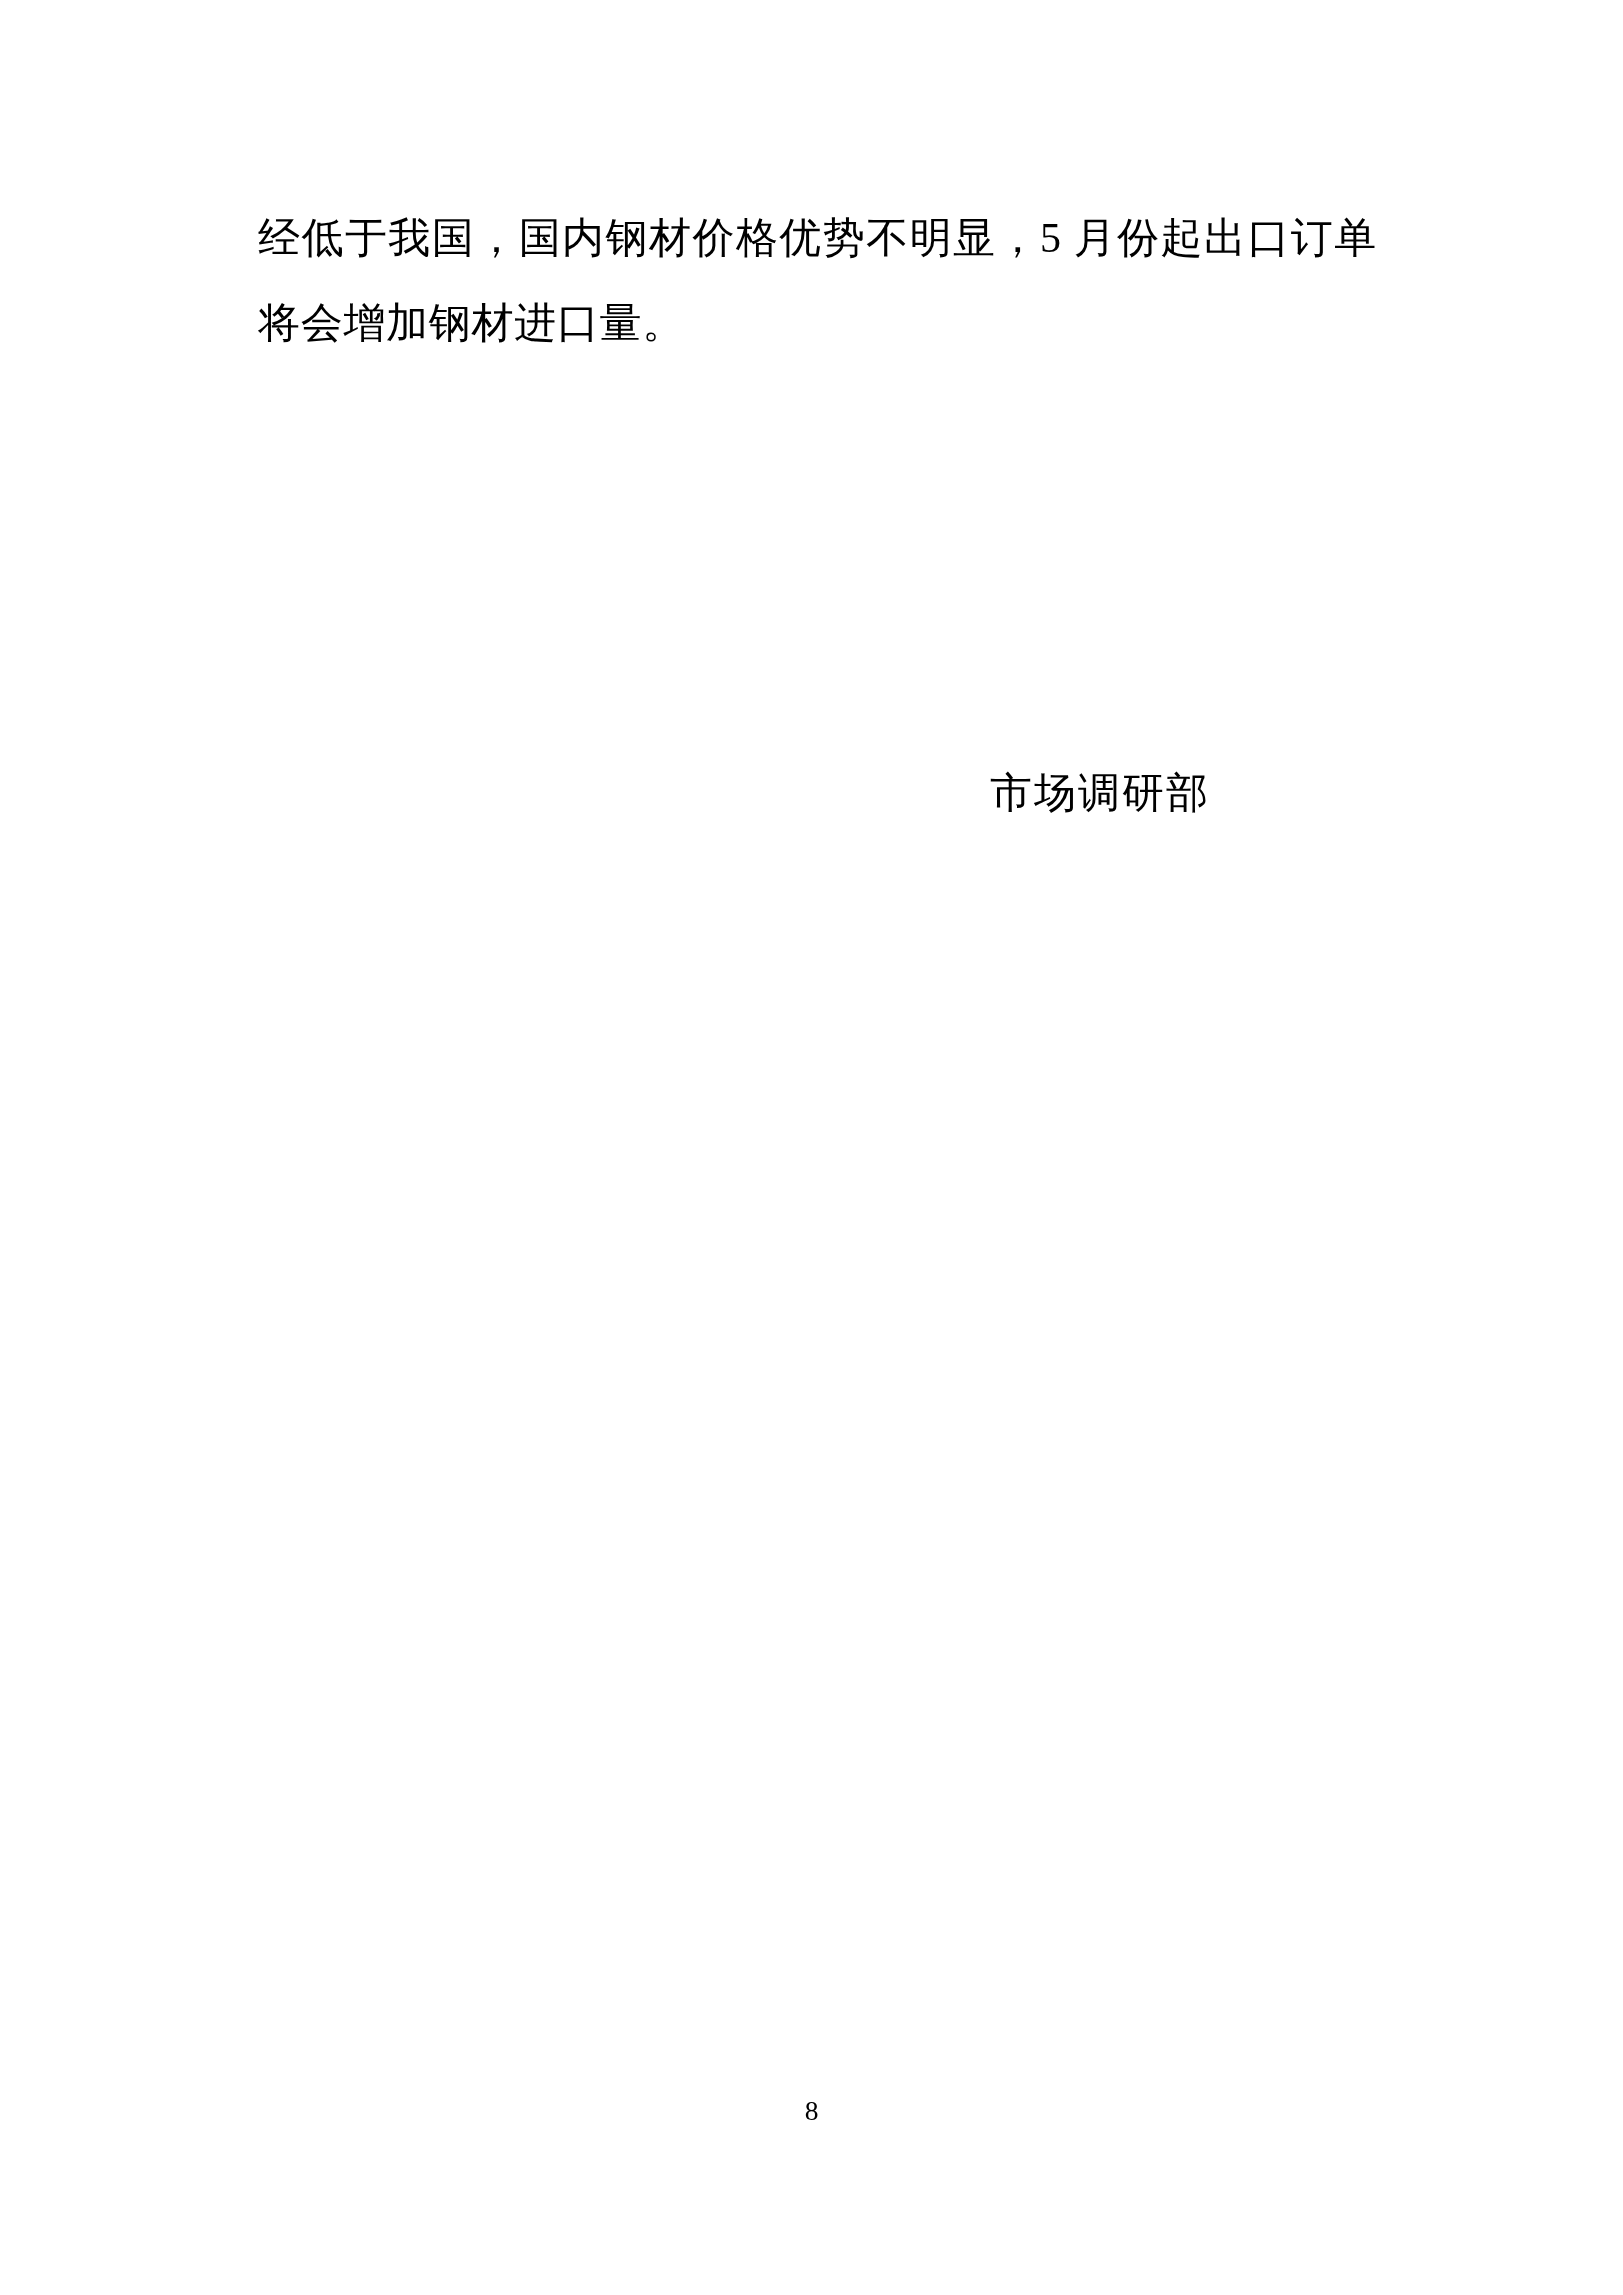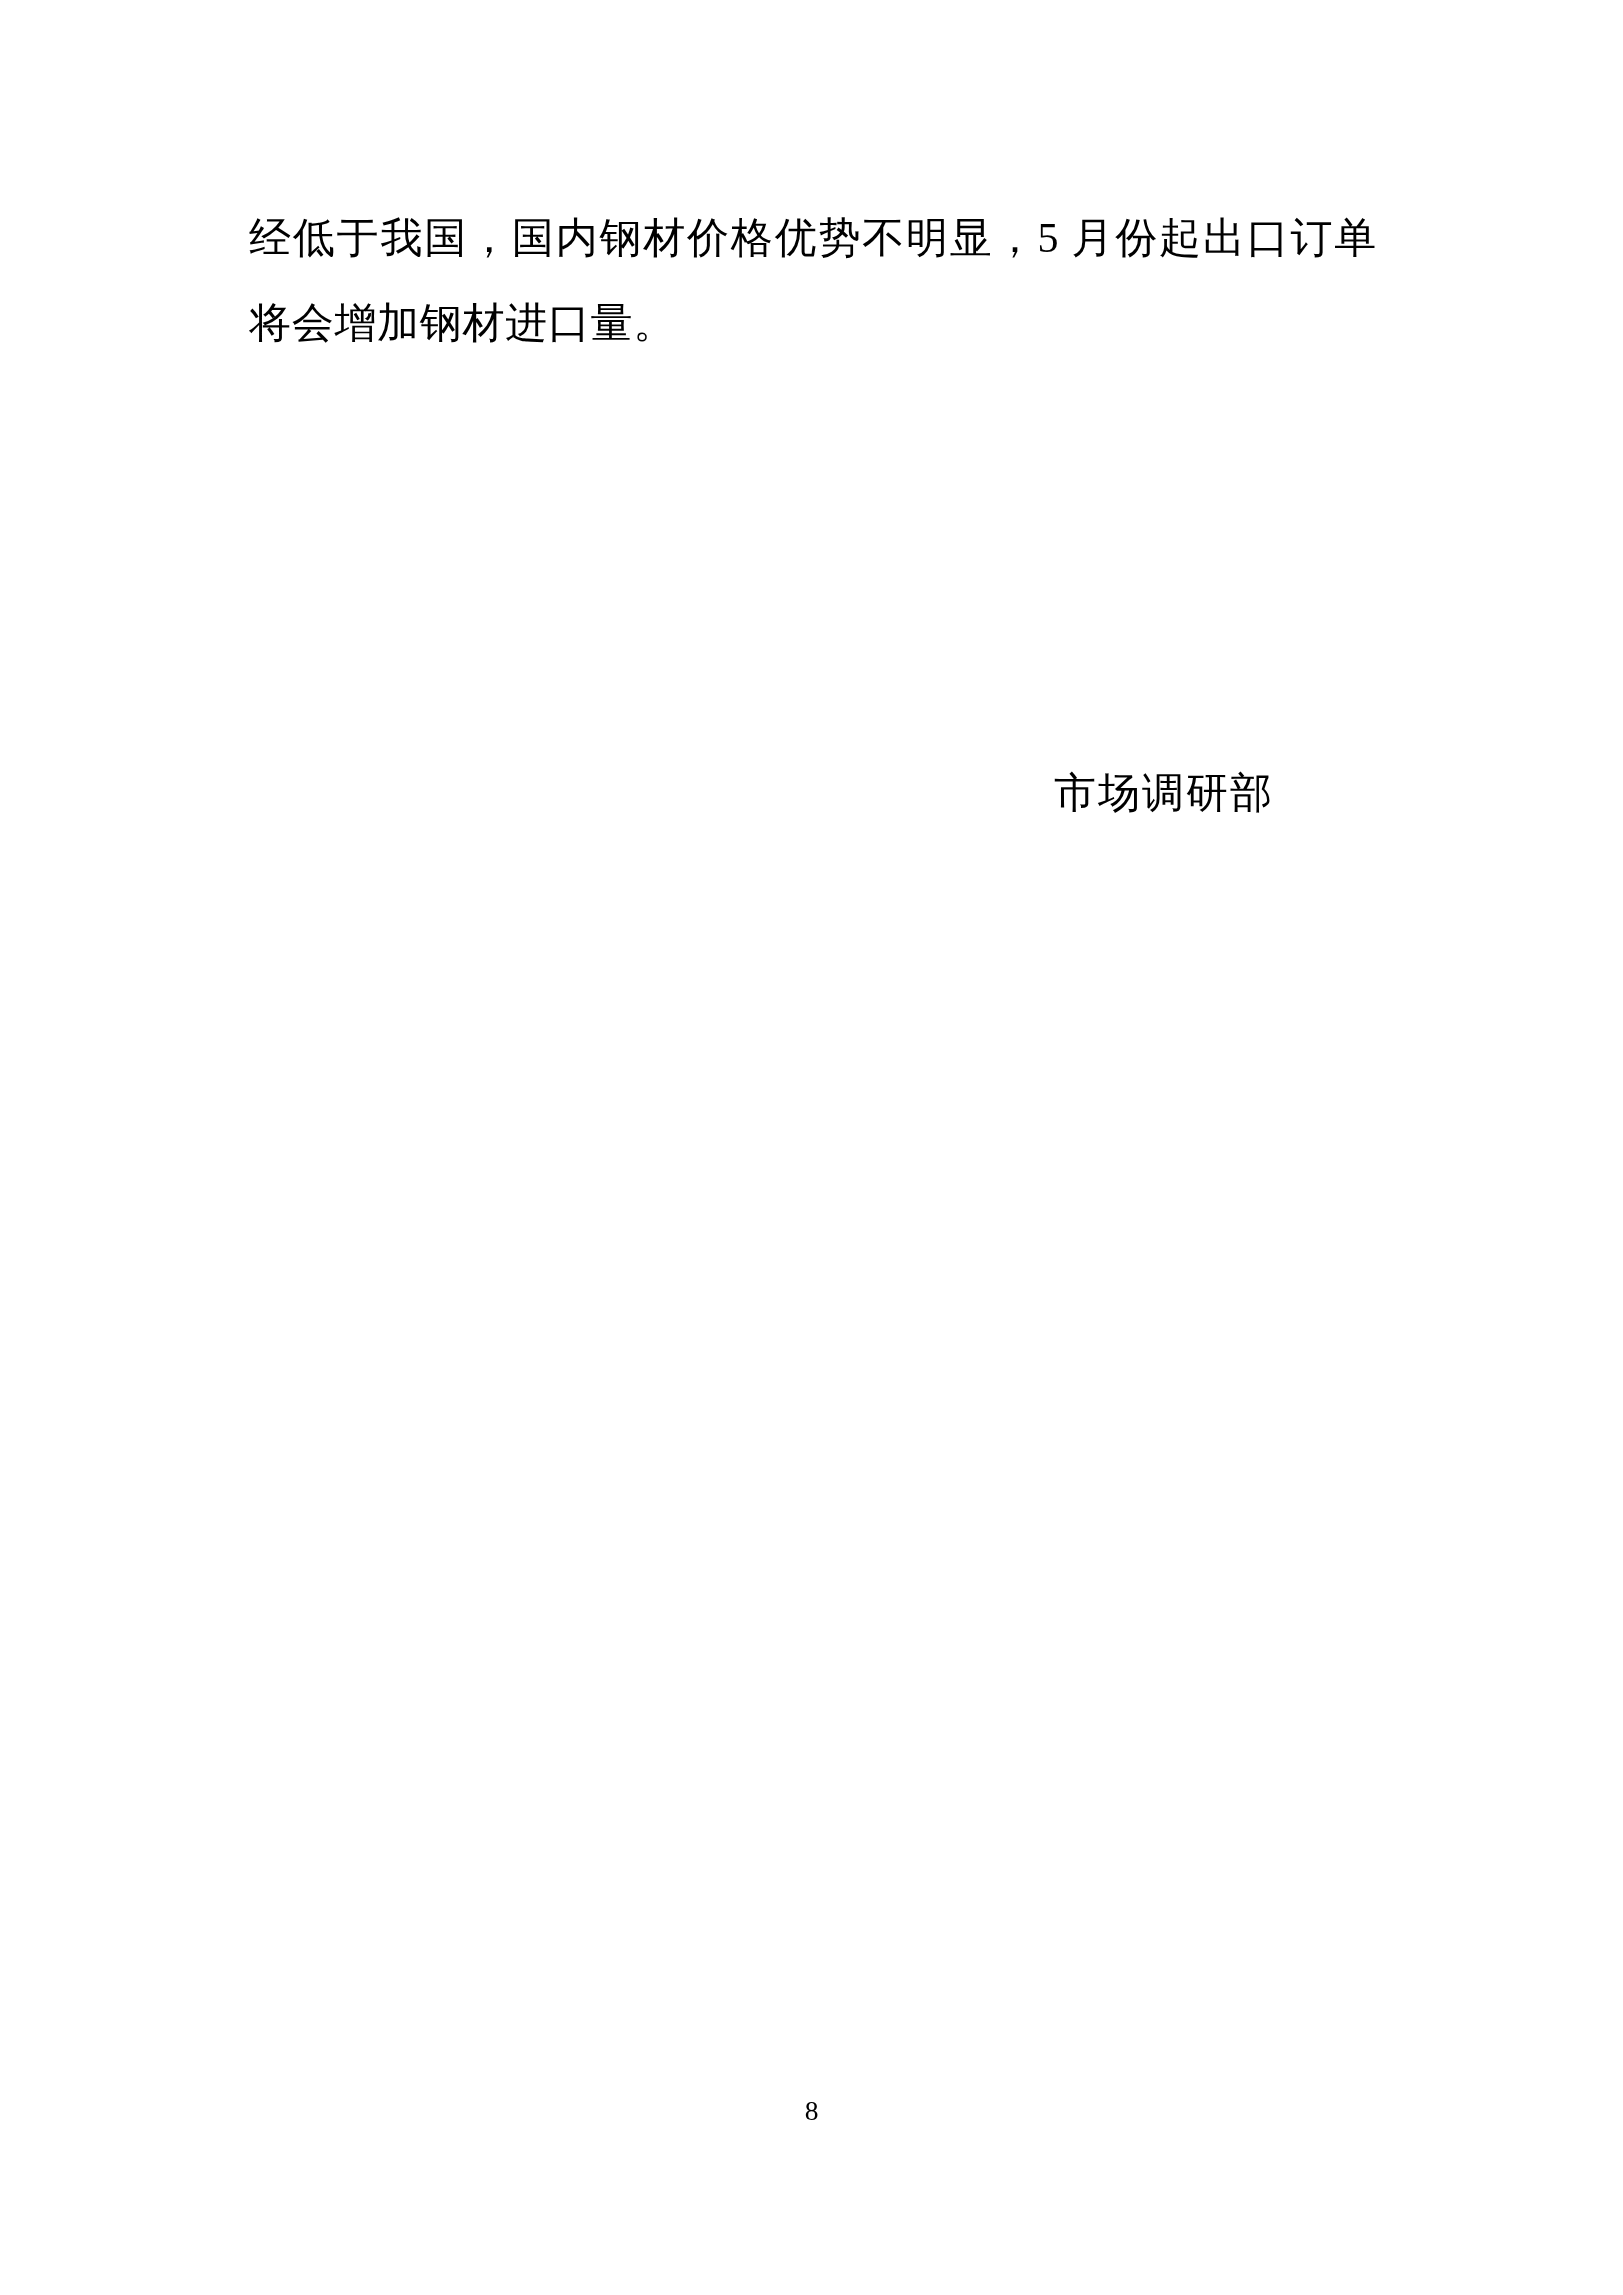--- a/index.html
+++ b/index.html
@@ -21,30 +21,31 @@
     left: 249px;
     top: 196px;
     width: 1128px;
     font-size: 42px;
     line-height: 85px;
     letter-spacing: 0.7px;
     color: #000000;
   }
   .paragraph-line {
     white-space: nowrap;
+    margin-left: 9px;
   }
   .paragraph-line.justified {
     white-space: normal;
     text-align: justify;
     text-align-last: justify;
     text-justify: inter-character;
   }
   .signature {
     position: absolute;
-    left: 1054px;
+    left: 990px;
     top: 751px;
     font-size: 42px;
     line-height: 85px;
     letter-spacing: 2px;
     color: #000000;
     white-space: nowrap;
   }
   .page-number {
     position: absolute;
     left: 0;

